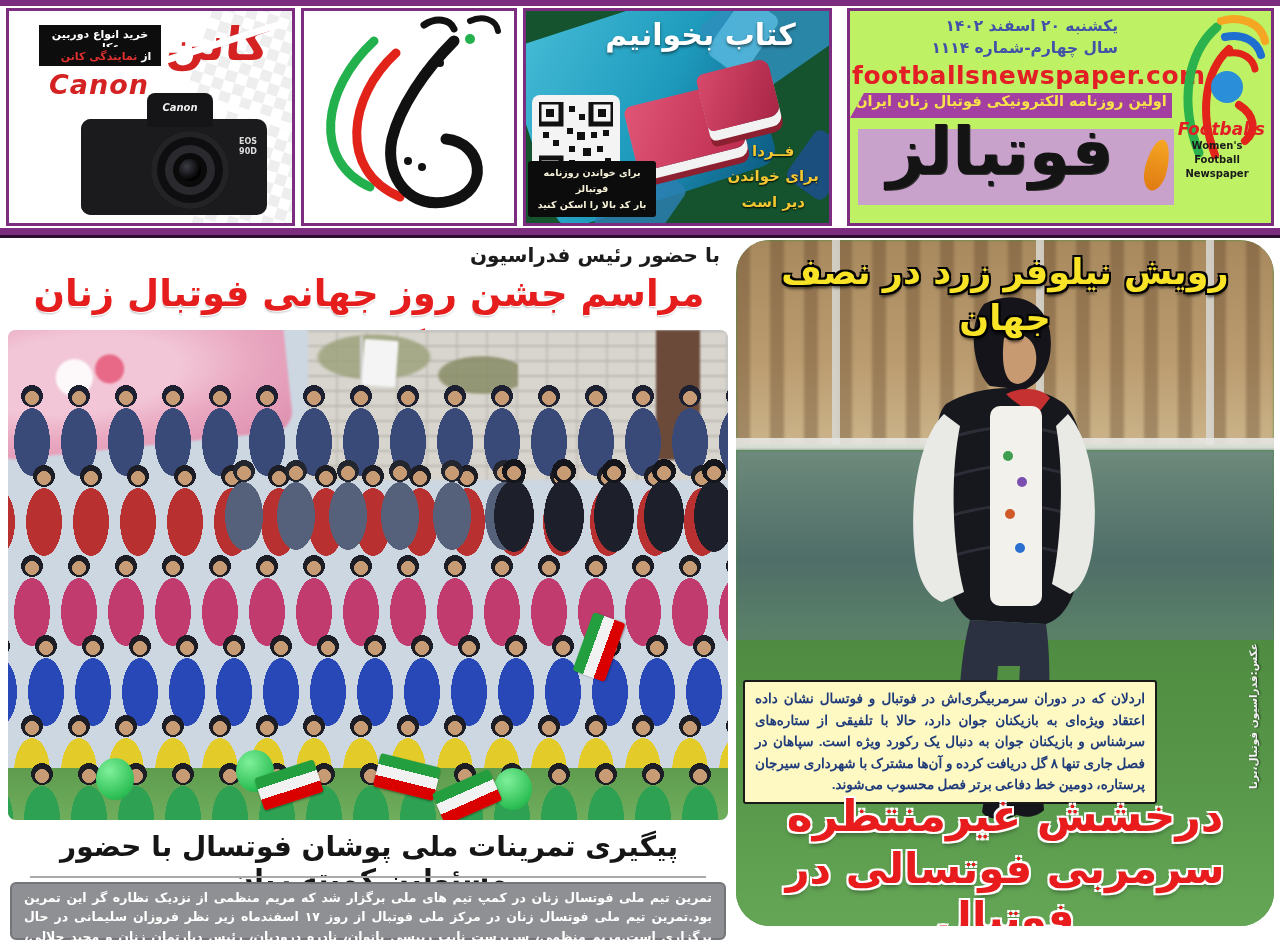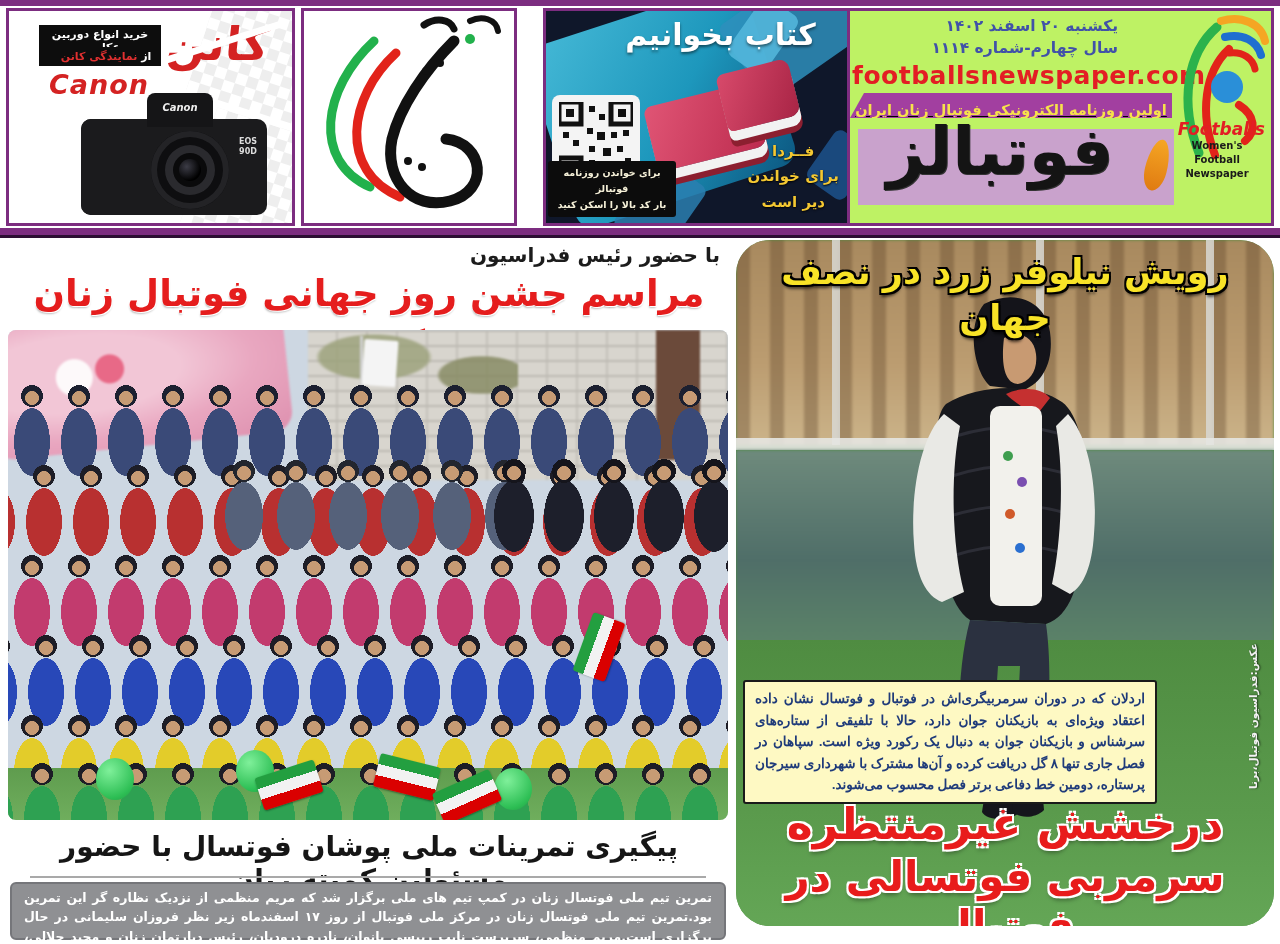--- a/index.html
+++ b/index.html
@@ -39,21 +39,21 @@
   .cam-lens { position:absolute; left:70px; top:38px; width:78px; height:78px; background:#0a0a0b; border-radius:50%;
     box-shadow:inset 0 0 0 6px #232326, inset 0 0 0 14px #0e0e10, inset 0 0 0 22px #2a2a2e; }
   .cam-lens::after { content:""; position:absolute; left:28px; top:28px; width:22px; height:22px; border-radius:50%;
     background:radial-gradient(circle at 35% 35%, #3c3c46, #000 70%); }
   .cam-model { position:absolute; right:2px; top:44px; color:#ddd; font-size:8px; font-weight:bold; width:34px; text-align:center; line-height:1.2; }
 
   
   .calli-ad { left:301px; width:216px; background:#fff; }
 
   
-  .book-ad { left:523px; width:309px; background:#0f172a;margin-left:20px; }
+  .book-ad { left:523px; width:309px; background:#14532d; }
   .bk-shape { position:absolute; background:#3fa9d0; border-radius:8px; opacity:.85; }
   .bk-s1 { right:-30px; top:-34px; width:150px; height:90px; transform:rotate(-35deg); background:#2e8fbc; }
   .bk-s2 { right:64px; top:-10px; width:44px; height:70px; transform:rotate(35deg); background:#55b9dd; }
   .bk-s3 { left:84px; bottom:-26px; width:60px; height:84px; transform:rotate(35deg); background:#2a7fb0; }
   .bk-s4 { right:-14px; bottom:28px; width:46px; height:60px; transform:rotate(35deg); background:#1c4f86; opacity:.9; }
   .bk-big { left:90px; top:30px; width:230px; height:190px; transform:rotate(-18deg); border-radius:18px;
     background:linear-gradient(135deg,#49c2e0 0%,#1e9ec4 55%,#0c5b86 100%); opacity:.95; }
   .bk-title { position:absolute; right:14px; top:6px; left:60px; text-align:center; color:#fff;
     font-size:30px; font-weight:bold; direction:rtl; text-shadow:0 2px 3px rgba(0,0,0,.5); }
   .books { position:absolute; left:104px; top:62px; width:150px; height:110px; transform:rotate(-14deg); }
@@ -65,21 +65,21 @@
   .qr-box { position:absolute; left:6px; top:84px; width:88px; height:92px; background:#f4f4f4; border-radius:8px; padding:7px; }
   .qr-caption { position:absolute; left:2px; bottom:6px; width:128px; background:#0c0c0c; color:#f5f0d8;
     font-size:9.5px; font-weight:bold; text-align:center; direction:rtl; padding:4px 2px; line-height:1.7; border-radius:3px; }
 
   
   .masthead { position:absolute; left:847px; top:8px; width:427px; height:218px; background:#bef264; border:3px solid #7c2d80; overflow:hidden; }
   .m-dates { position:absolute; left:6px; top:4px; width:262px; direction:rtl; color:#4152a8;
     font-weight:bold; font-size:15.5px; line-height:1.45; text-align:right; }
   .m-url { position:absolute; left:2px; top:50px; color:#e31e24; font-weight:bold; font-size:25px; letter-spacing:.5px; }
   .m-banner { position:absolute; left:0; top:82px; width:322px; height:25px; background:#a23fa0;
-    clip-path:polygon(14px 0, 100% 0, 100% 100%, 0 100%); display:flex; align-items:flex-end; justify-content:center;text-decoration:underline; }
+    clip-path:polygon(14px 0, 100% 0, 100% 100%, 0 100%); display:flex; align-items:flex-start; justify-content:center; }
   .m-banner span { color:#f7e24a; font-weight:bold; font-size:14.5px; direction:rtl; }
   .m-band { position:absolute; left:8px; top:118px; width:316px; height:76px; background:#c9a2cc; }
   .m-title { position:absolute; left:0px; top:96px; width:300px; text-align:center; direction:rtl;
     font-size:66px; font-weight:bold; color:#141414; line-height:1.35; text-shadow:1px 1px 0 #333; }
   .m-swoosh { position:absolute; left:296px; top:128px; width:22px; height:52px; border-radius:50% 50% 50% 50%/60% 60% 40% 40%;
     background:linear-gradient(180deg,#f5a623,#e07b12); transform:rotate(14deg); }
   .m-logo { position:absolute; right:2px; top:2px; width:100px; height:150px; }
   .m-logo-name { position:absolute; right:6px; top:108px; color:#e31e24; font-weight:bold; font-style:italic; font-size:17px; }
   .m-logo-sub { position:absolute; right:6px; top:128px; width:96px; text-align:center; color:#1a1a1a;
     font-weight:bold; font-size:10px; line-height:1.4; }
@@ -154,21 +154,21 @@
     font-size:35px; font-weight:bold; color:#f8e327; line-height:1.3;
     text-shadow:-2px -2px 0 #000, 2px -2px 0 #000, -2px 2px 0 #000, 2px 2px 0 #000, 0 4px 3px rgba(0,0,0,.6); }
   .caption-yellow { position:absolute; left:7px; top:440px; width:414px; background:#fef9c3; border:2px solid #1a1a1a;
     border-radius:3px; color:#1f3b7a; direction:rtl; text-align:justify; font-size:13.5px; font-weight:bold;
     line-height:1.6; padding:6px 10px;font-family:Liberation Serif, serif; }
   .photo-credit { position:absolute; right:-54px; top:470px; color:#f2f2f2; font-size:10.5px; font-weight:bold;
     direction:rtl; transform:rotate(-90deg); transform-origin:center; width:150px; text-align:center;
     text-shadow:0 1px 2px rgba(0,0,0,.7); }
   .headline-red { position:absolute; left:0; width:538px; text-align:center; direction:rtl;
     font-weight:bold; color:#e81c1c;
-    text-shadow:-2px -2px 0 #fff, 2px -2px 0 #fff, -2px 2px 0 #fff, 2px 2px 0 #fff, 0 4px 4px rgba(0,0,0,.35);margin-top:8px; }
+    text-shadow:-2px -2px 0 #fff, 2px -2px 0 #fff, -2px 2px 0 #fff, 2px 2px 0 #fff, 0 4px 4px rgba(0,0,0,.35); }
   .hr1 { top:550px; font-size:44px; }
   .hr2 { top:604px; font-size:42px; }
 </style>
 </head>
 <body>
 
 <div class="page">
 
   <div class="top-line"></div>
 

